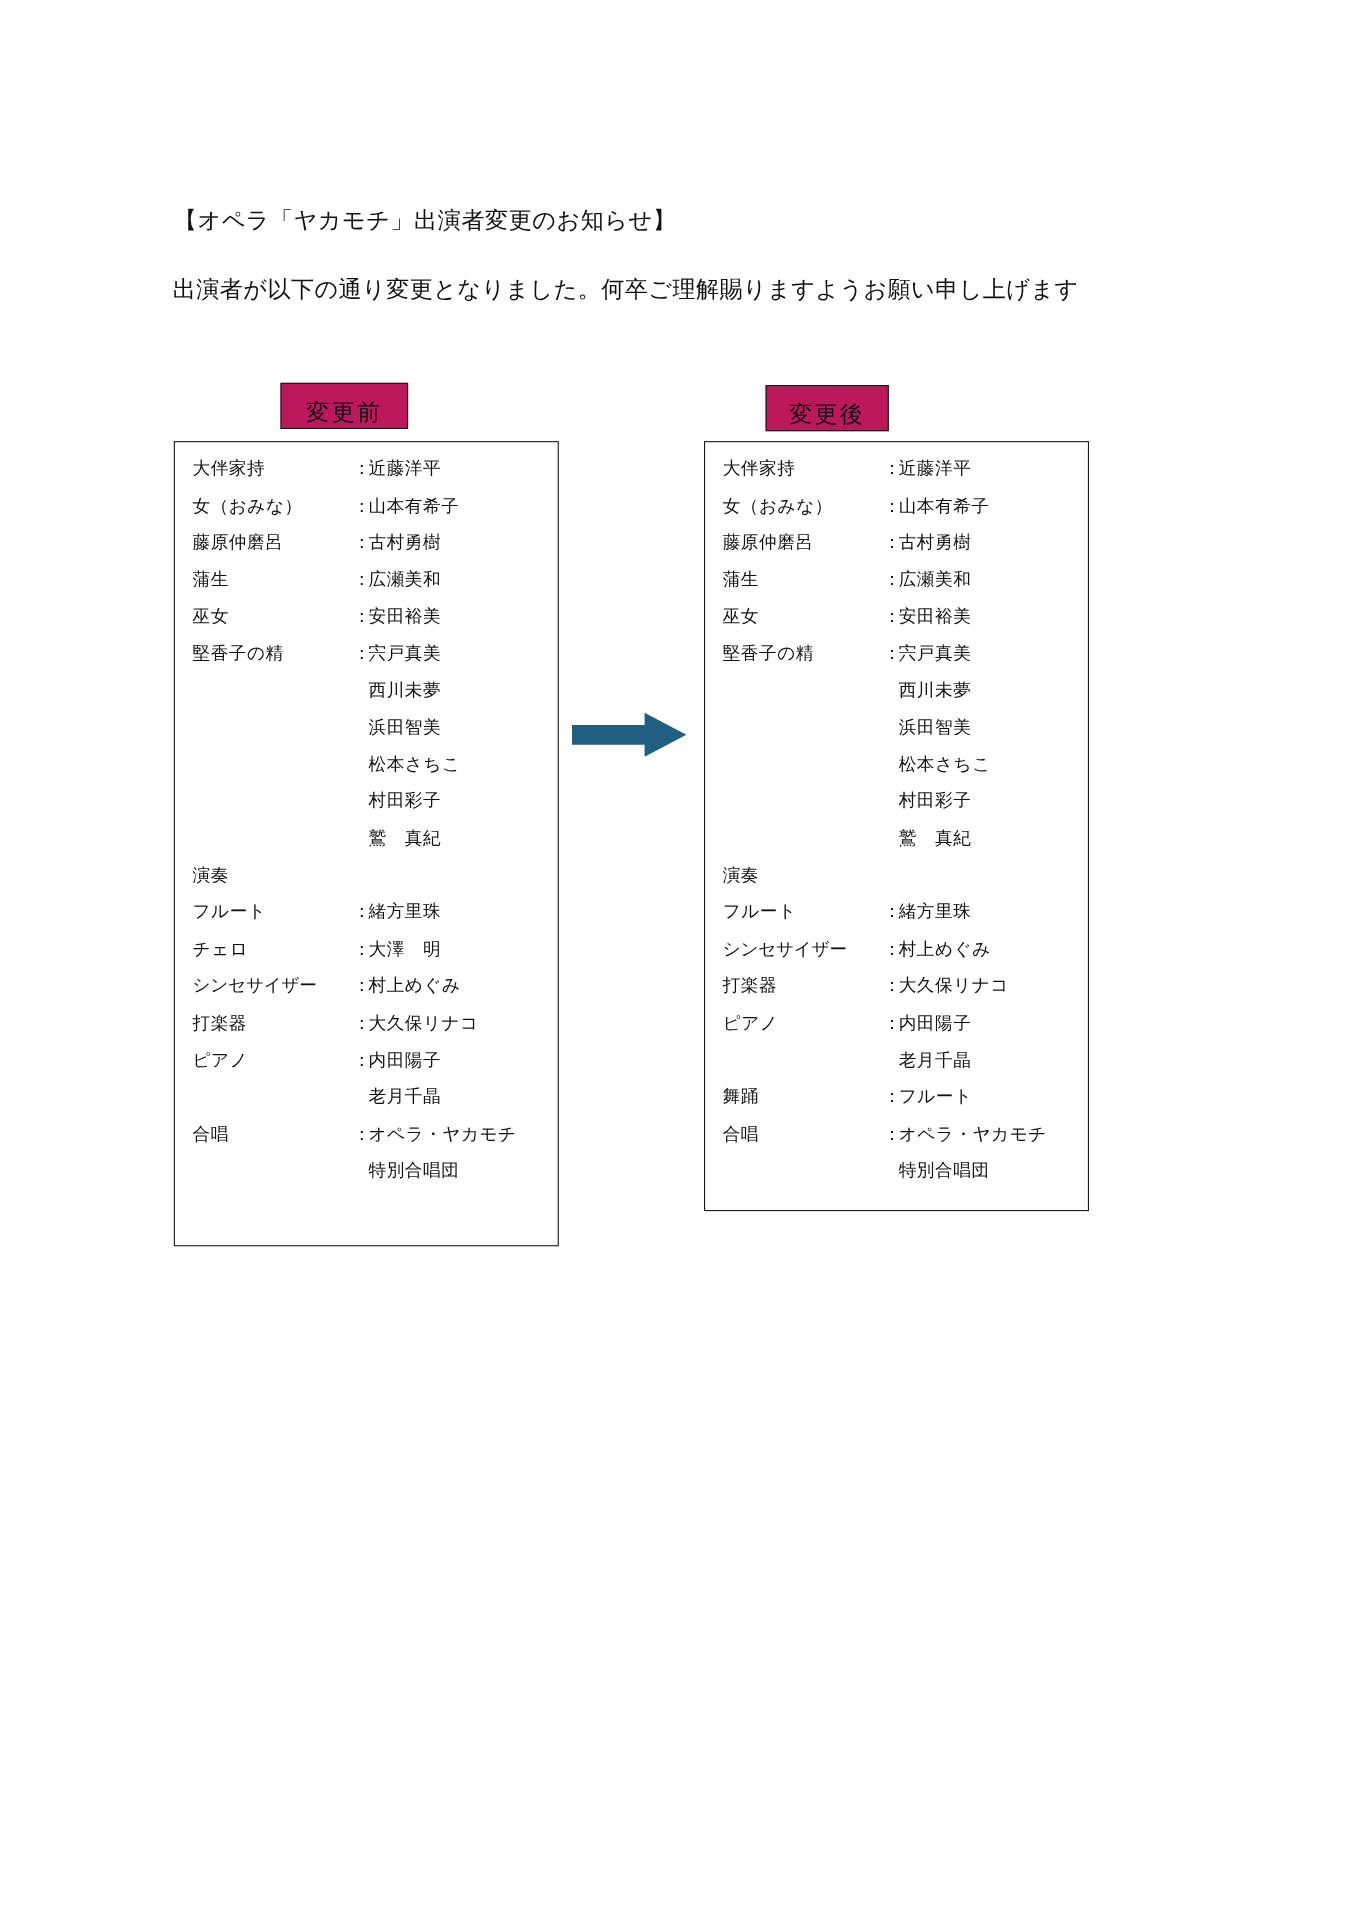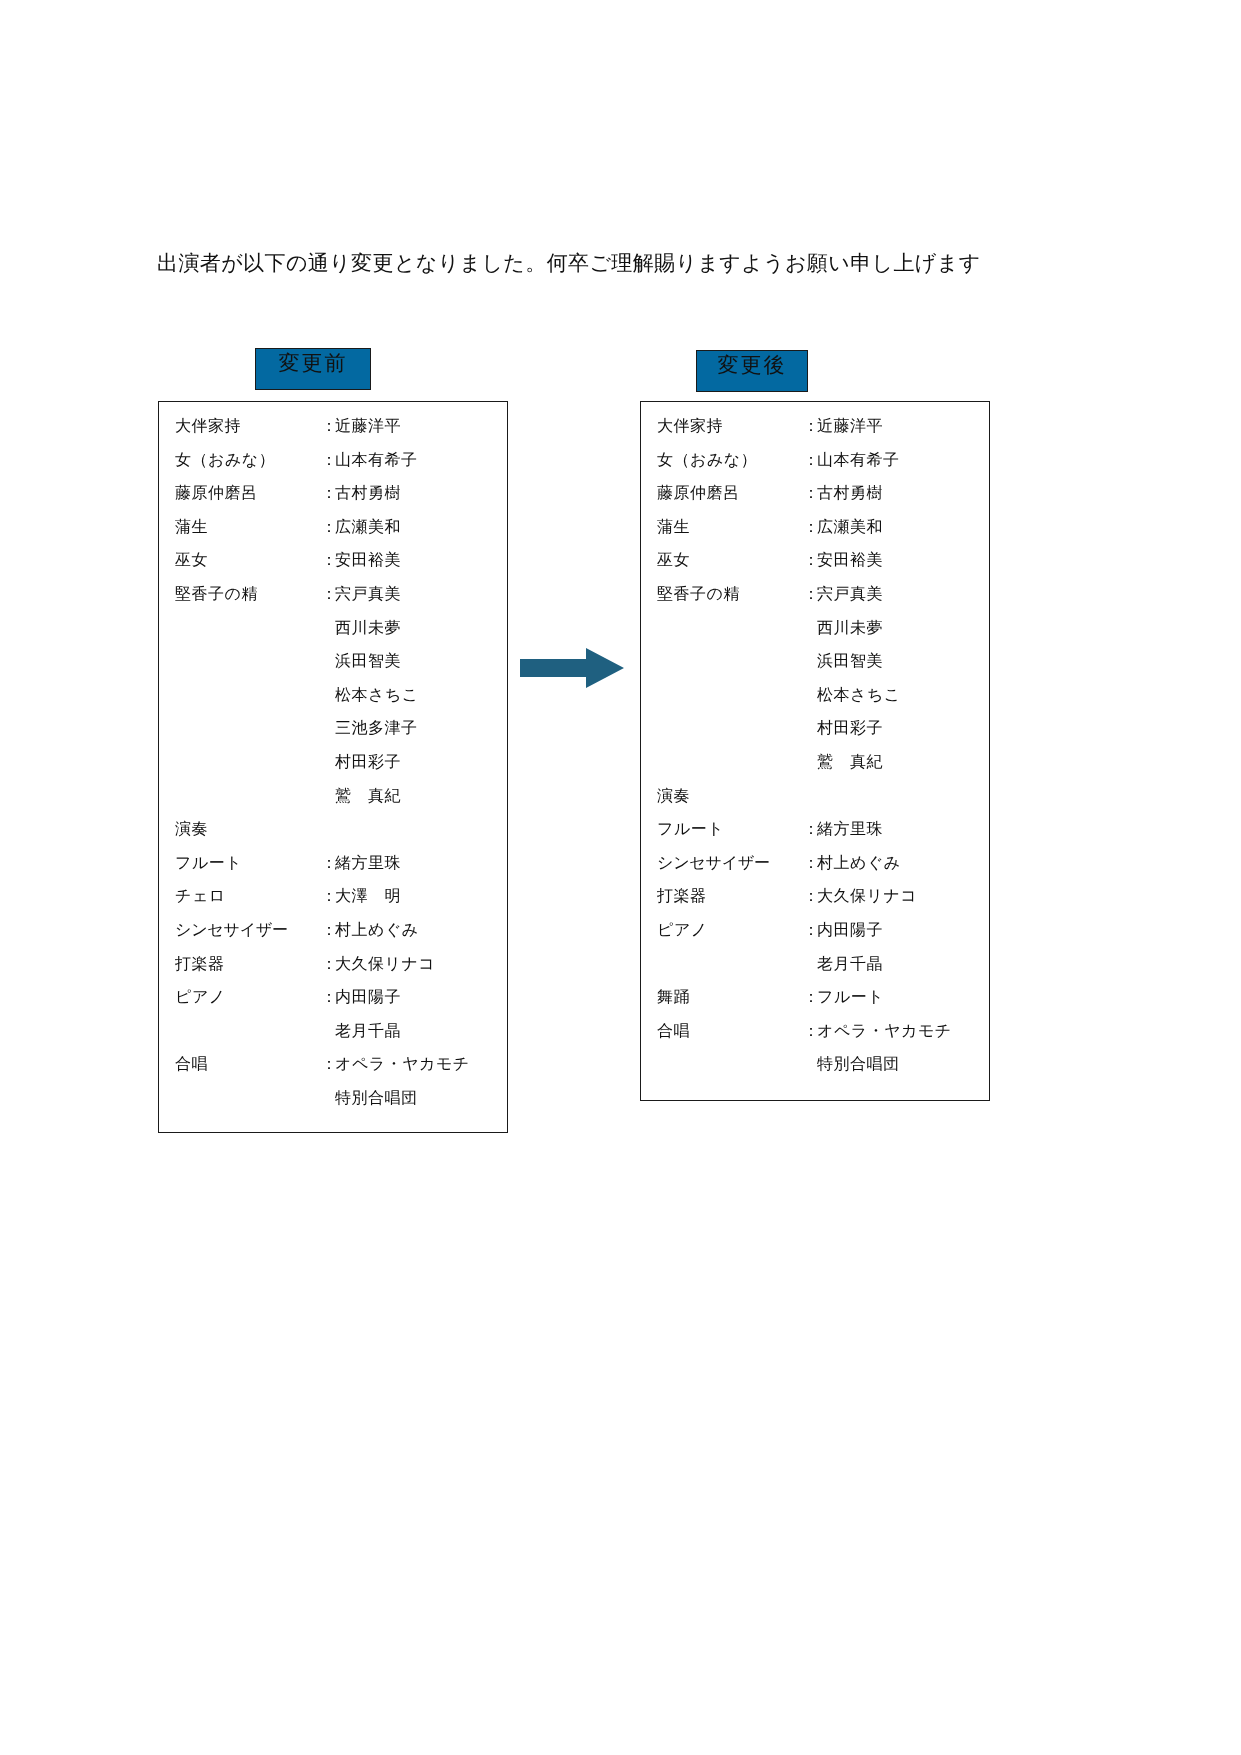--- a/index.html
+++ b/index.html
@@ -13,22 +13,22 @@
   .title{
     position:absolute;left:158px;top:186px;
     font-size:21px;letter-spacing:0.5px;white-space:nowrap;
   }
   .lead{
     position:absolute;left:157px;top:249px;
     font-size:21px;letter-spacing:0.4px;white-space:nowrap;
   }
 
   .hdr-box{
-    position:absolute;border:1.6px solid #1a1a1a;background:#0369a1;
-    display:flex;align-items:flex-start;justify-content:center;
+    position:absolute;border:1.6px solid #1a1a1a;background:#be185d;
+    display:flex;align-items:flex-end;justify-content:center;
     font-size:21px;letter-spacing:2px;
   }
   .hdr-before{left:255px;top:348px;width:114px;height:40px;}
   .hdr-after{left:696px;top:350px;width:110px;height:40px;}
 
   .panel{
     position:absolute;border:1.6px solid #1a1a1a;background:#fff;
   }
   .panel-before{left:158px;top:401px;width:348px;height:730px;}
   .panel-after{left:640px;top:401px;width:348px;height:698px;}
@@ -45,20 +45,21 @@
   .row.cont .role,.row.cont .colon{visibility:hidden;}
   .row.solo .colon,.row.solo .name{visibility:hidden;}
 
   .arrow{position:absolute;left:520px;top:648px;width:104px;height:40px;}
 </style>
 </head>
 <body>
 
 <div class="page">
 
+  <div class="title">【オペラ「ヤカモチ」出演者変更のお知らせ】</div>
   <div class="lead">出演者が以下の通り変更となりました。何卒ご理解賜りますようお願い申し上げます</div>
 
   <div class="hdr-box hdr-before">
     <span>変更前</span>
   </div>
 
   <div class="hdr-box hdr-after">
     <span>変更後</span>
   </div>
 
@@ -101,25 +102,20 @@
         </div>
         <div class="row cont">
           <span class="role"></span>
           <span class="colon">：</span>
           <span class="name">浜田智美</span>
         </div>
         <div class="row cont">
           <span class="role"></span>
           <span class="colon">：</span>
           <span class="name">松本さちこ</span>
-        </div>
-        <div class="row cont">
-          <span class="role"></span>
-          <span class="colon">：</span>
-          <span class="name">三池多津子</span>
         </div>
         <div class="row cont">
           <span class="role"></span>
           <span class="colon">：</span>
           <span class="name">村田彩子</span>
         </div>
         <div class="row cont">
           <span class="role"></span>
           <span class="colon">：</span>
           <span class="name">鷲　真紀</span>

